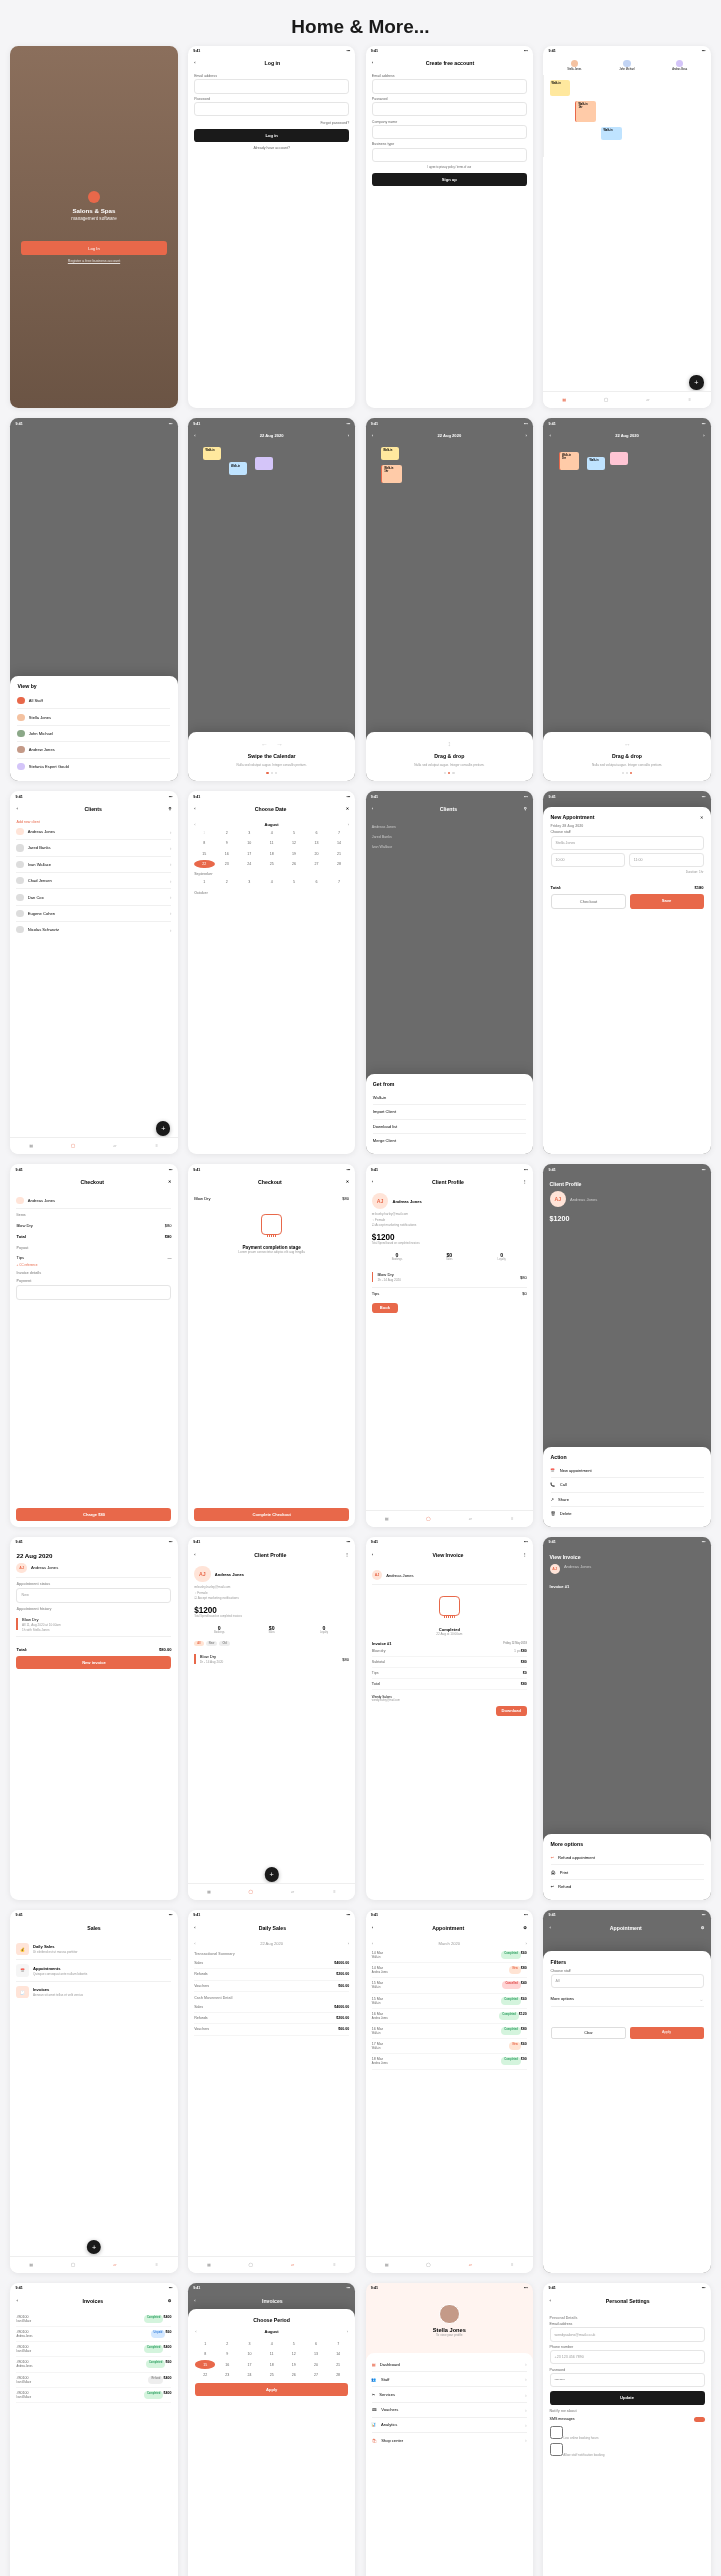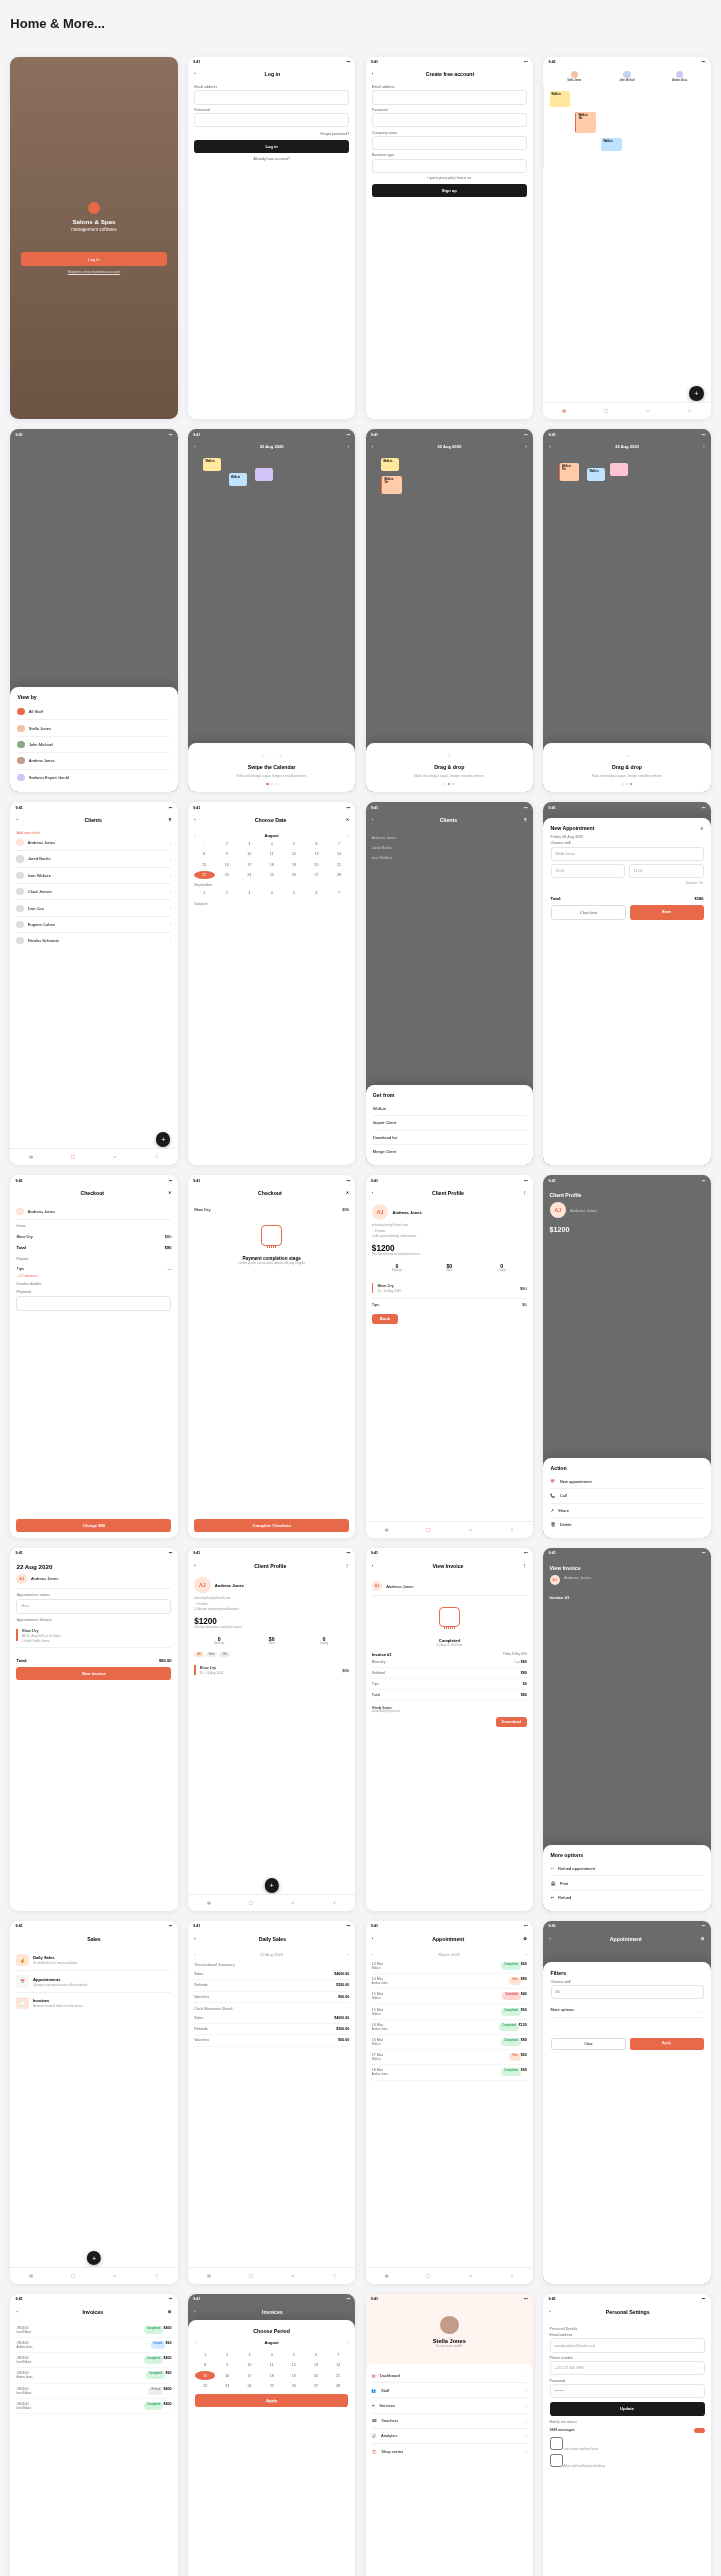--- a/index.html
+++ b/index.html
@@ -1,17 +1,17 @@
 <!DOCTYPE html>
 <html style="font-size:8.2px"><head>
 <meta charset="utf-8">
 <style>
 *{margin:0;padding:0;box-sizing:border-box;font-family:-apple-system,BlinkMacSystemFont,sans-serif}
 body{background:#f5f5f7;padding:15.5px 10.3px}
-.title{text-align:left;font-size:13px;font-weight:700;margin-bottom:26px;color:#1a1a1a}
+.title{text-align:center;font-size:19px;font-weight:700;margin-bottom:8px;color:#1a1a1a}
 .grid{display:grid;grid-template-columns:repeat(4,1fr);gap:10.3px;max-width:721px;margin:0 auto}
 .screen{background:#fff;border-radius:8.2px;overflow:hidden;aspect-ratio:9/19.5;box-shadow:0 1px 6.2px rgba(0,0,0,0.08);position:relative;font-size:4.1px;display:flex;flex-direction:column}
 .screen.dark-bg{background:#6b6b6b}
 .status-bar{display:flex;justify-content:space-between;padding:3.1px 5.2px;font-size:3.6px;font-weight:600;color:#000}
 .status-bar.white{color:#fff}
 .header{padding:4.1px 6.2px;display:flex;align-items:center;justify-content:space-between;font-weight:600}
 .header-title{font-size:5.2px;font-weight:700}
 .content{flex:1;padding:4.1px 6.2px;overflow:hidden}
 .btn-primary{background:#e8684a;color:#fff;padding:4.1px;border-radius:3.1px;text-align:center;font-size:4.1px;font-weight:600;margin-top:4.1px}
 .btn-dark{background:#1a1a1a;color:#fff;padding:4.1px;border-radius:3.1px;text-align:center;font-size:4.1px;font-weight:600;margin-top:4.1px}

